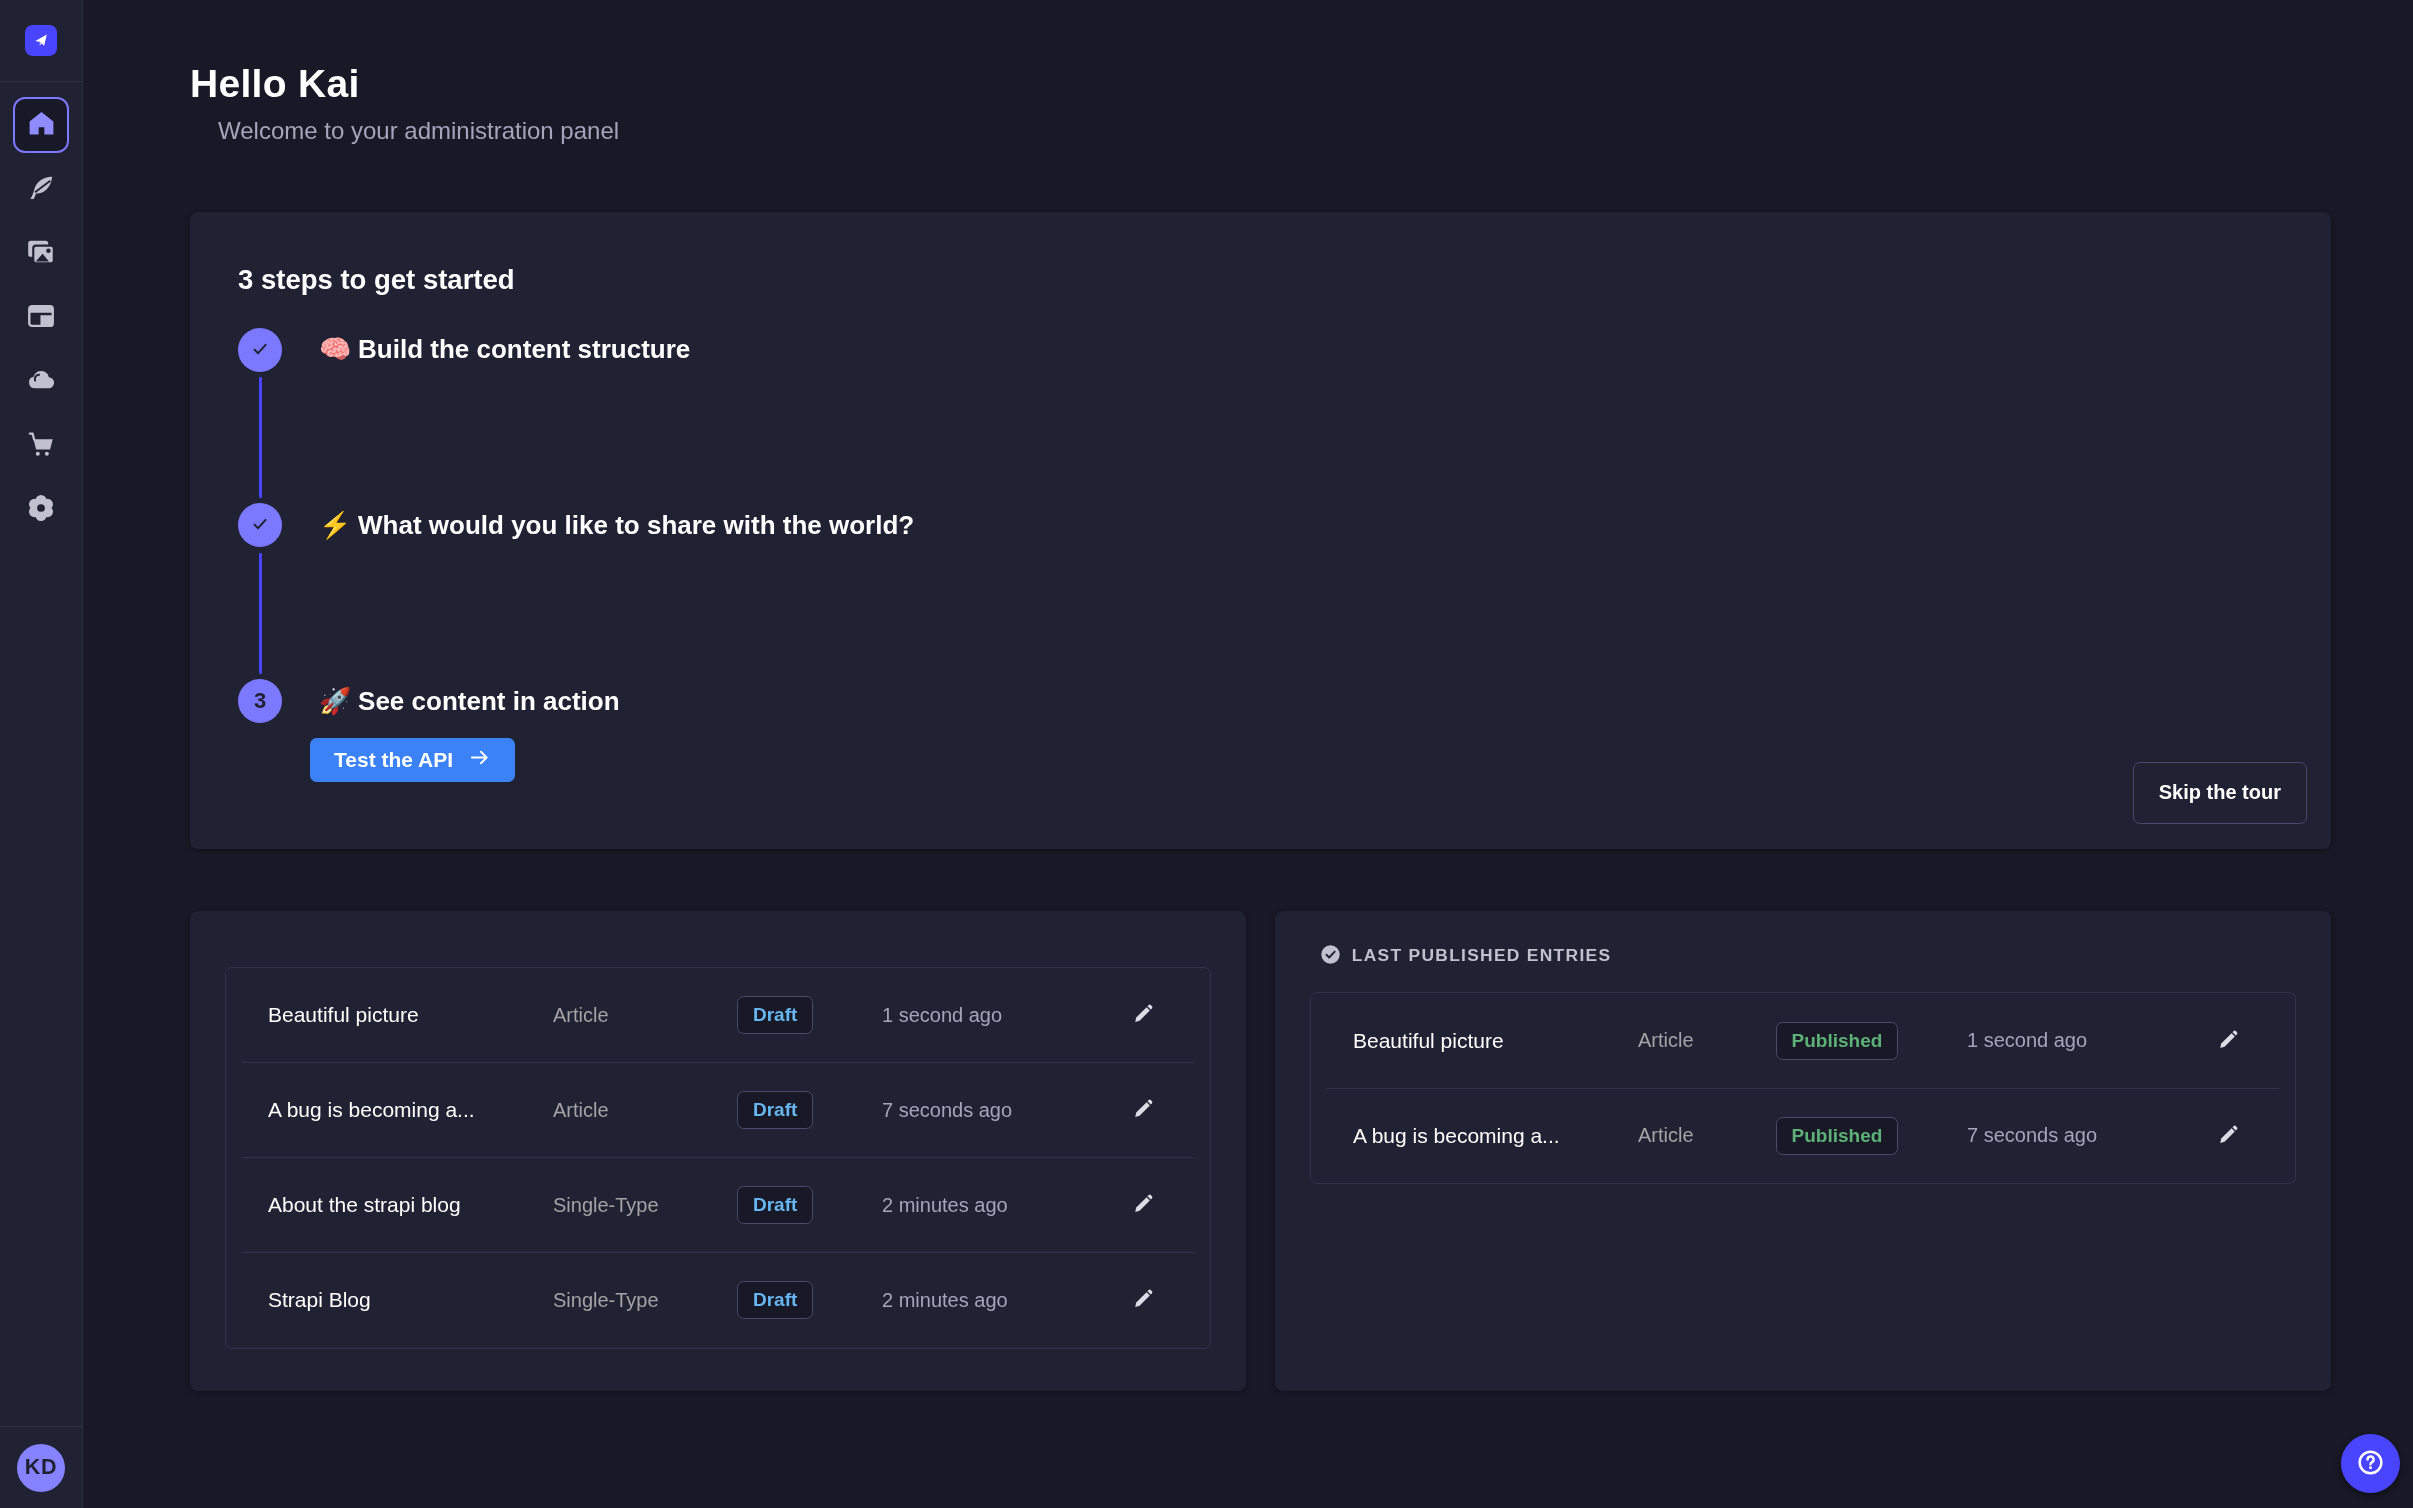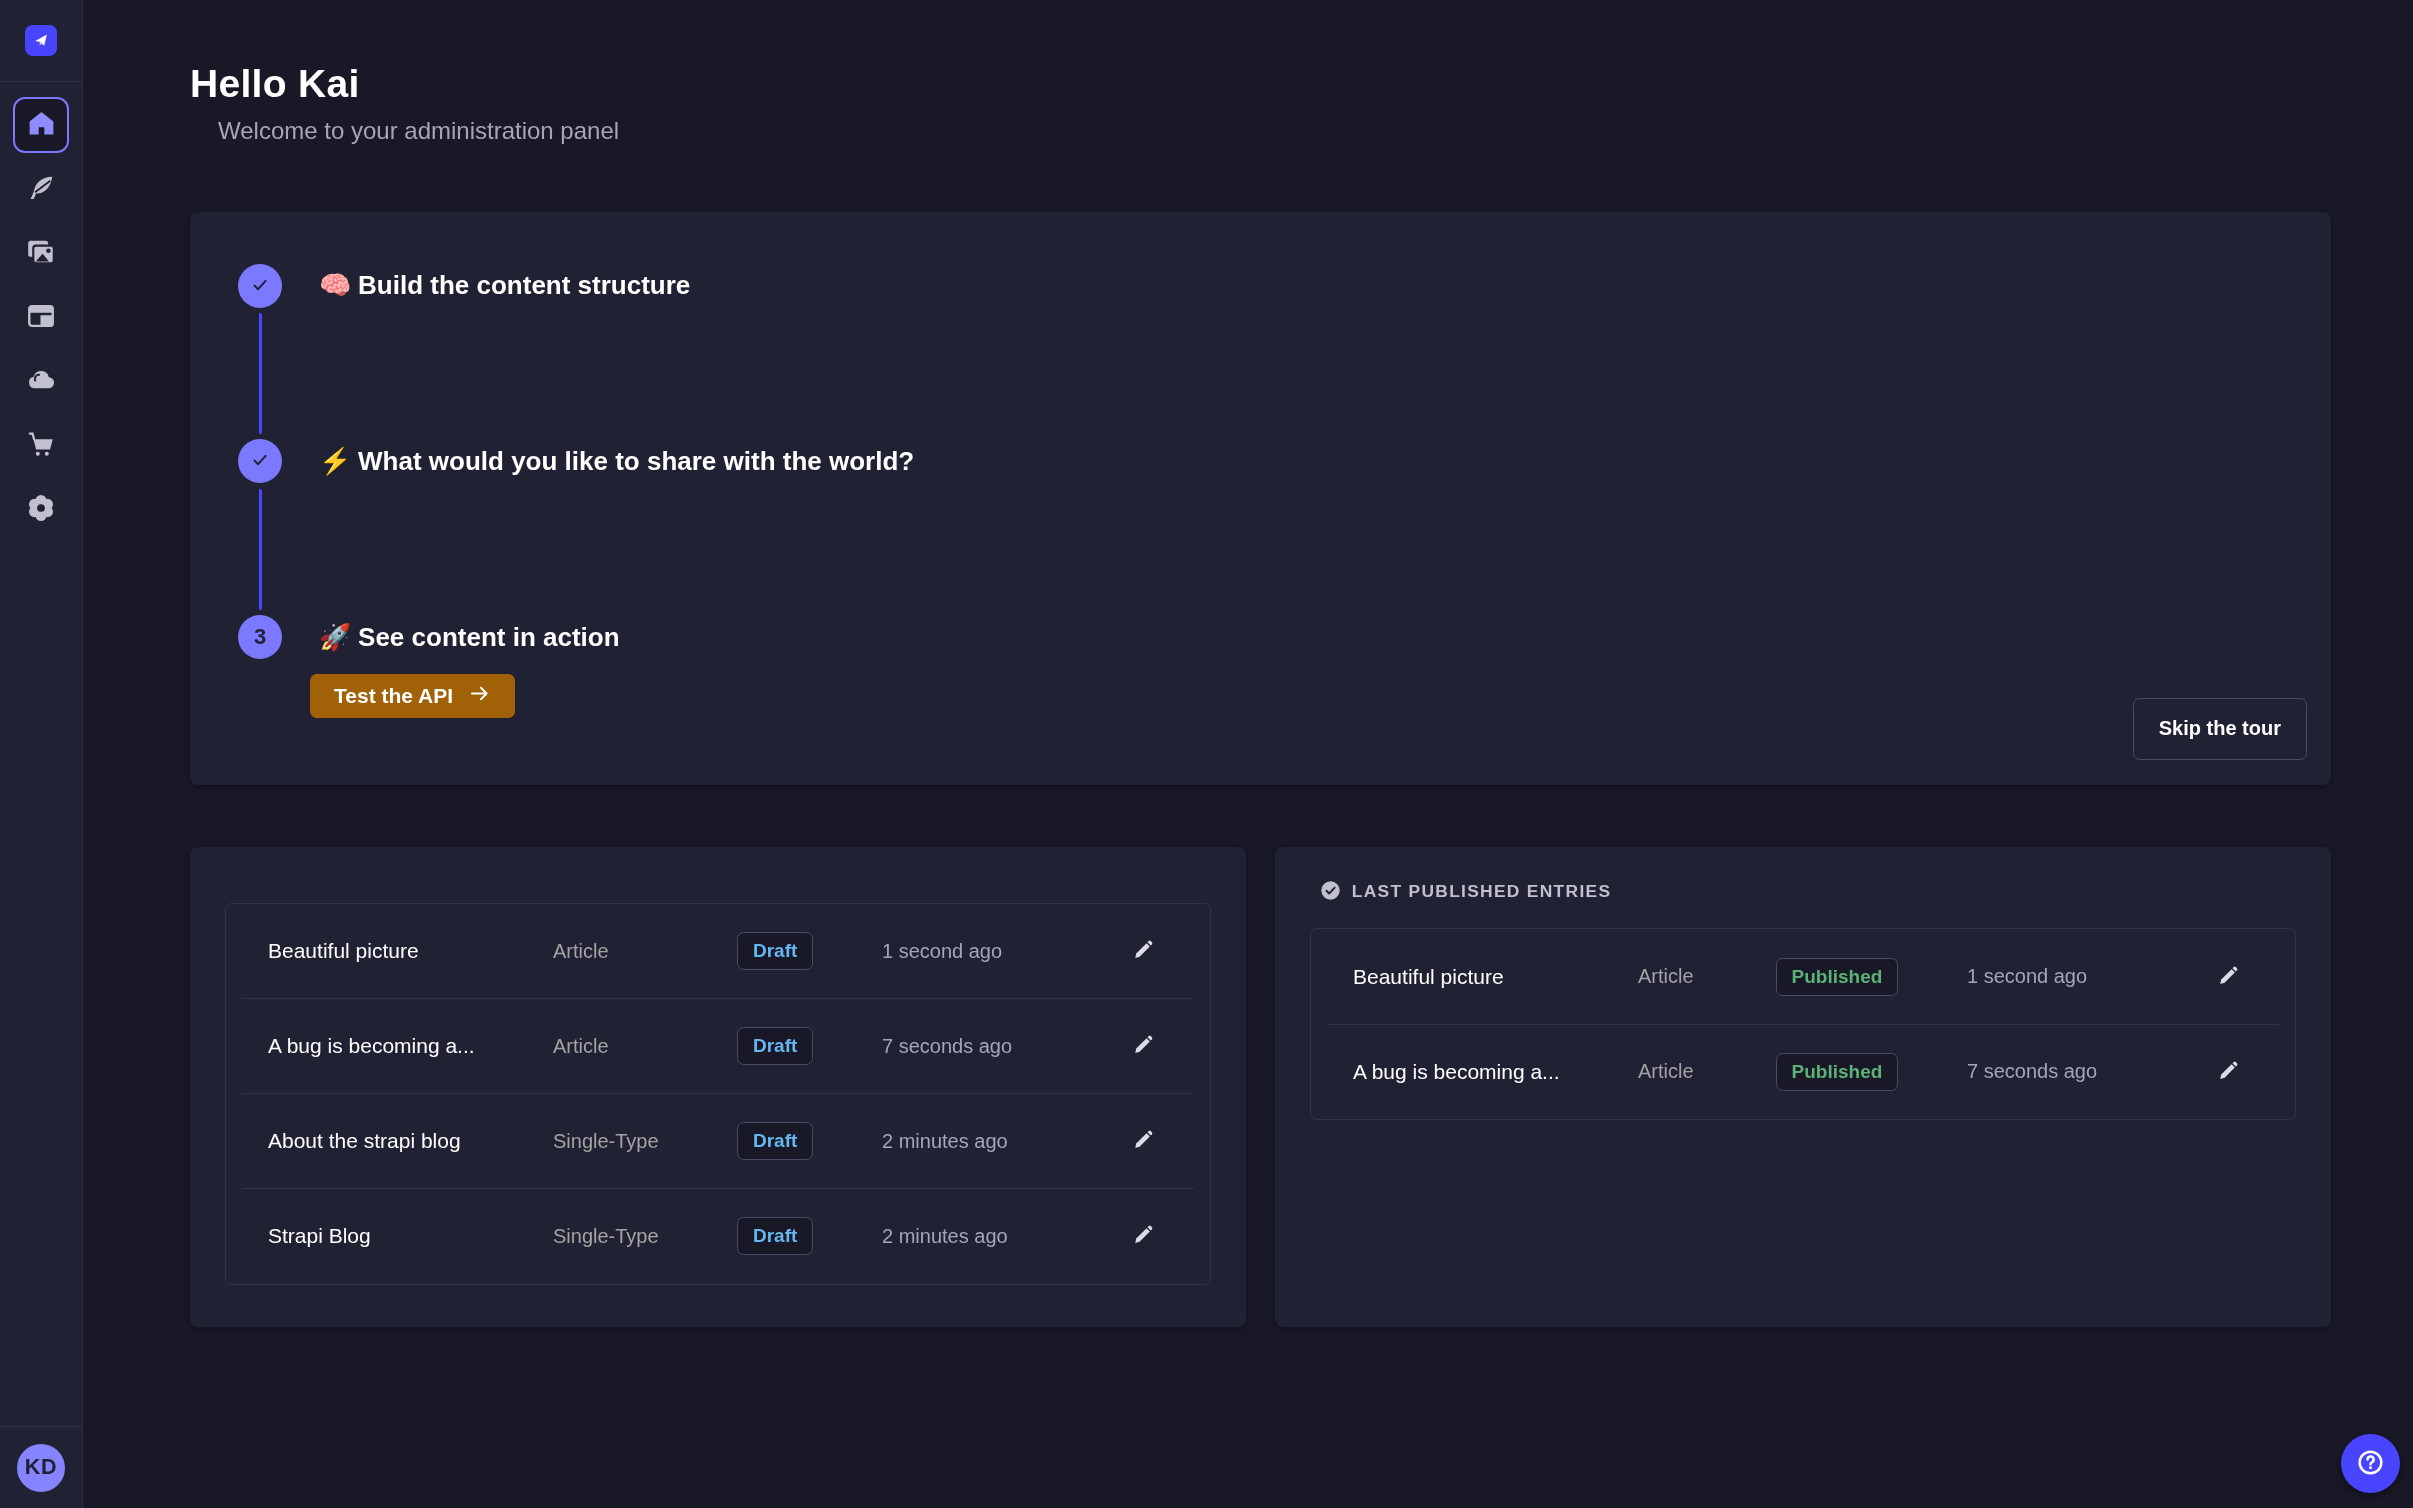--- a/index.html
+++ b/index.html
@@ -85,21 +85,21 @@
     display:flex; align-items:center; gap:6.7px;
   }
   .connector {
     width:2.7px; height:121px; border-radius:1.3px;
     background:#4945ff;
     margin:5.4px 0 5.4px 21px;
   }
   .cta-btn {
     margin:14.7px 0 0 72px;
     height:44px; padding:0 24px;
-    background:#a16207; border:none; border-radius:6.7px;
+    background:#3b82f6; border:none; border-radius:6.7px;
     color:#ffffff; font-size:21px; font-weight:600;
     font-family:"Liberation Sans", sans-serif;
     display:inline-flex; align-items:center; gap:14.7px;
     cursor:pointer;
   }
   .skip-btn {
     position:absolute; right:24px; bottom:25px;
     height:62px; padding:0 25px;
     background:transparent;
     border:0.7px solid #4a4a6a; border-radius:6.7px;
@@ -273,20 +273,21 @@
     <div class="avatar">KD</div>
   </div>
 </aside>
 
 <main class="main">
 
   <h1 class="page-title">Hello Kai</h1>
   <div class="page-subtitle">Welcome to your administration panel</div>
 
   <section class="steps-card">
+    <h2 class="steps-title">3 steps to get started</h2>
 
     
     <div class="step">
       <div class="step-circle">
         <span>
           <svg width="24" height="24" viewBox="0 0 24 24">
             <path d="M6.5 12.6 l3.6 3.6 L17.6 7.9" stroke="#212134" stroke-width="2" fill="none" stroke-linecap="round" stroke-linejoin="round"></path>
           </svg>
         </span>
       </div>

